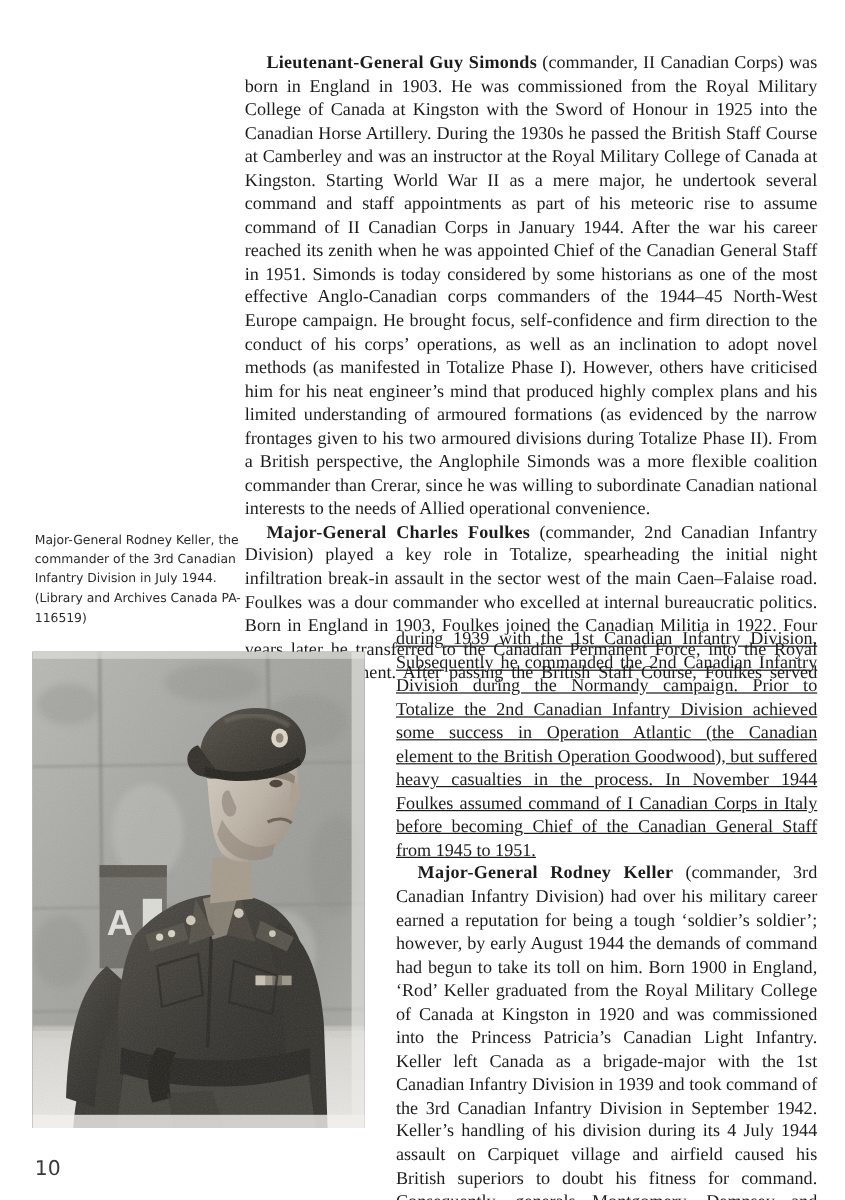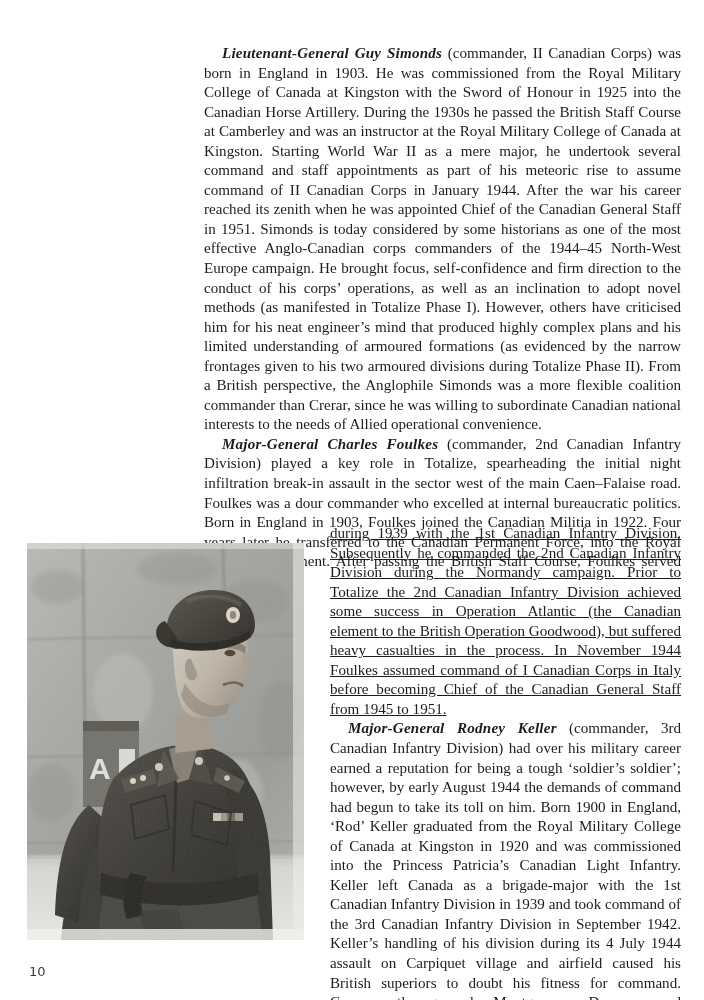--- a/index.html
+++ b/index.html
@@ -36,21 +36,20 @@
     hyphens: none;
     color: #1c1c1c;
   }
   .col-main p {
     margin: 0;
     text-indent: 18px;
   }
   .runin {
     font-weight: bold;
     letter-spacing: 0.2px;
-    font-style: italic;
   }
 
   
   .col-narrow {
     position: absolute;
     left: 330px;
     top: 524px;
     width: 351px;
     font-size: 15.1px;
     line-height: 19.55px;
@@ -79,21 +78,21 @@
     color: #2b2b2b;
     text-align: left;
   }
 
   
   .folio {
     position: absolute;
     left: 29px;
     top: 964px;
     font-family: "DejaVu Sans", sans-serif;
-    font-size: 13px;
+    font-size: 17px;
     color: #3a3a3a;
   }
 
   
   .photo {
     position: absolute;
     left: 27px;
     top: 543px;
     width: 277px;
     height: 397px;
@@ -105,20 +104,21 @@
 </head>
 <body>
 
 <div class="page">
 
   <div class="col-main">
     <p><span class="runin">Lieutenant-General Guy Simonds</span><span> (commander, II Canadian Corps) was born in England in 1903. He was commissioned from the Royal Military College of Canada at Kingston with the Sword of Honour in 1925 into the Canadian Horse Artillery. During the 1930s he passed the British Staff Course at Camberley and was an instructor at the Royal Military College of Canada at Kingston. Starting World War II as a mere major, he undertook several command and staff appointments as part of his meteoric rise to assume command of II Canadian Corps in January 1944. After the war his career reached its zenith when he was appointed Chief of the Canadian General Staff in 1951. Simonds is today considered by some historians as one of the most effective Anglo-Canadian corps commanders of the 1944–45 North-West Europe campaign. He brought focus, self-confidence and firm direction to the conduct of his corps’ operations, as well as an inclination to adopt novel methods (as manifested in Totalize Phase I). However, others have criticised him for his neat engineer’s mind that produced highly complex plans and his limited understanding of armoured formations (as evidenced by the narrow frontages given to his two armoured divisions during Totalize Phase II). From a British perspective, the Anglophile Simonds was a more flexible coalition commander than Crerar, since he was willing to subordinate Canadian national interests to the needs of Allied operational convenience.</span></p>
     <p><span class="runin">Major-General Charles Foulkes</span><span> (commander, 2nd Canadian Infantry Division) played a key role in Totalize, spearheading the initial night infiltration break-in assault in the sector west of the main Caen–Falaise road. Foulkes was a dour commander who excelled at internal bureaucratic politics. Born in England in 1903, Foulkes joined the Canadian Militia in 1922. Four years later he transferred to the Canadian Permanent Force, into the Royal Canadian Regiment. After passing the British Staff Course, Foulkes served overseas</span></p>
   </div>
 
+  <div class="caption">Major-General Rodney Keller, the commander of the 3rd Canadian Infantry Division in July 1944. (Library and Archives Canada PA- 116519)</div>
 
   <div class="photo">
     <svg width="277" height="397" viewBox="0 0 277 397" xmlns="http://www.w3.org/2000/svg" aria-hidden="true">
       <defs>
         <linearGradient id="wallg" x1="0" y1="0" x2="1" y2="1">
           <stop offset="0%" stop-color="#b9b9b5"></stop>
           <stop offset="35%" stop-color="#a6a6a2"></stop>
           <stop offset="70%" stop-color="#9a9a96"></stop>
           <stop offset="100%" stop-color="#b2b2ae"></stop>
         </linearGradient>

